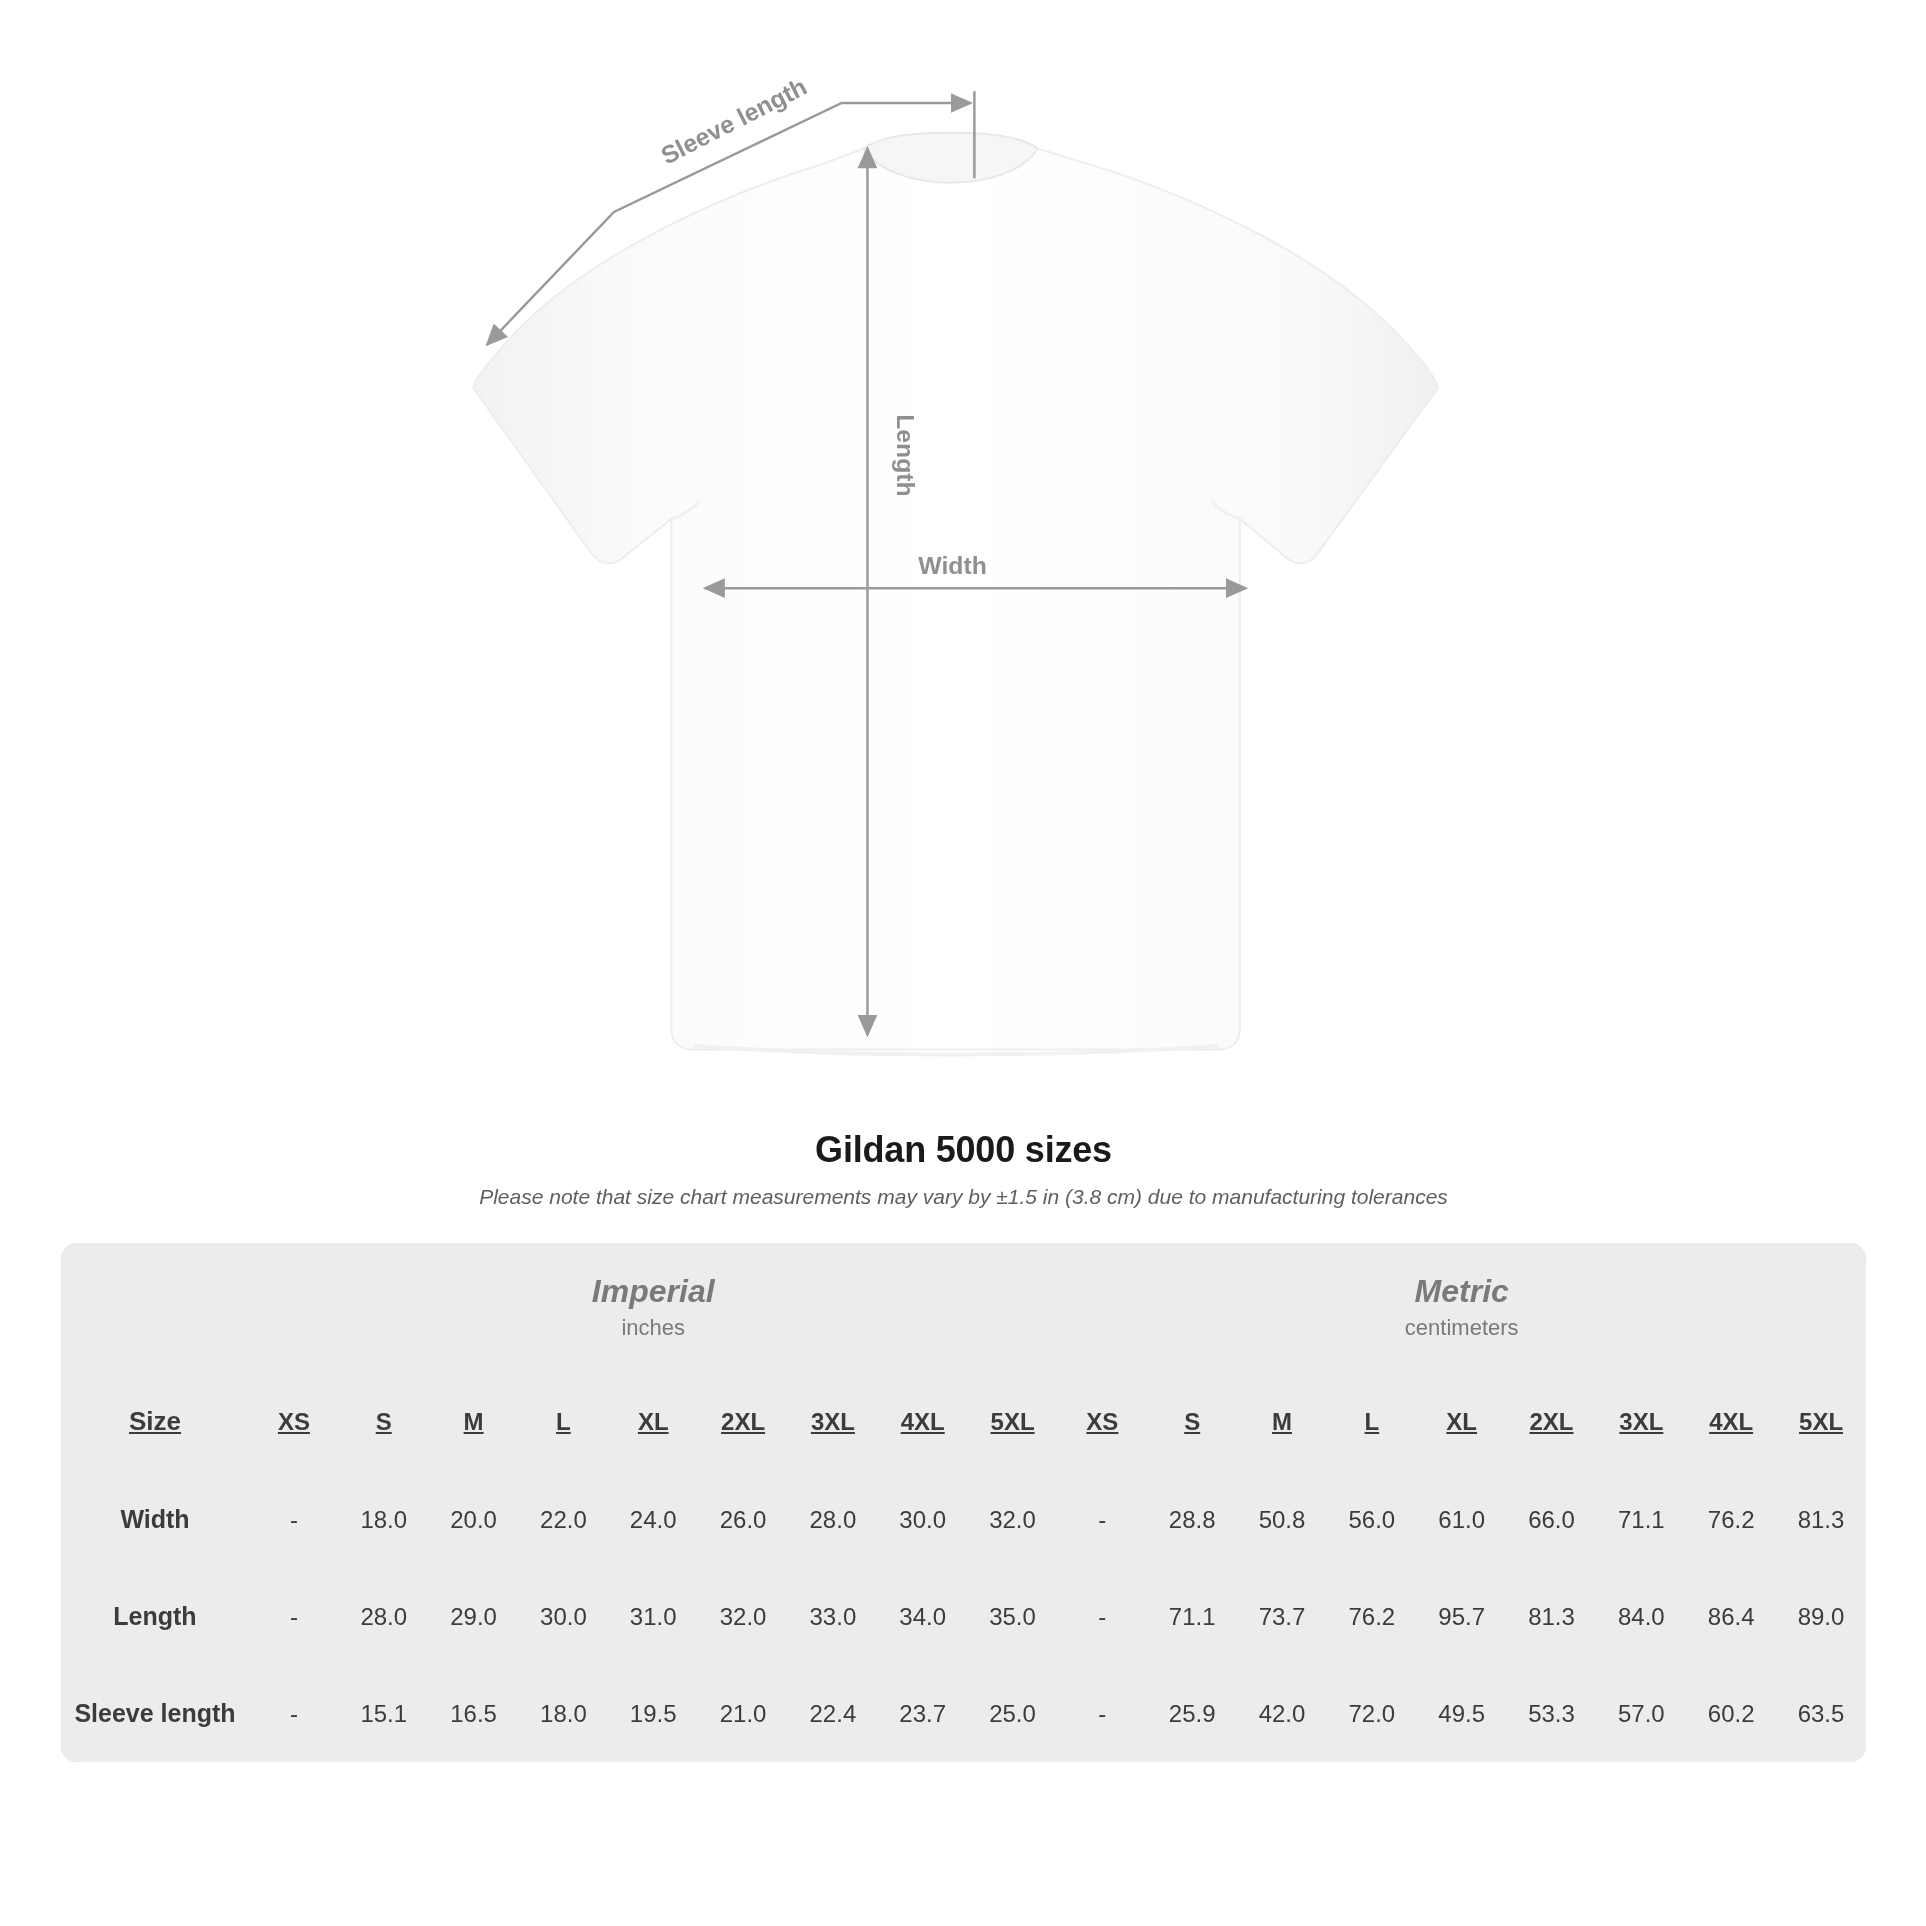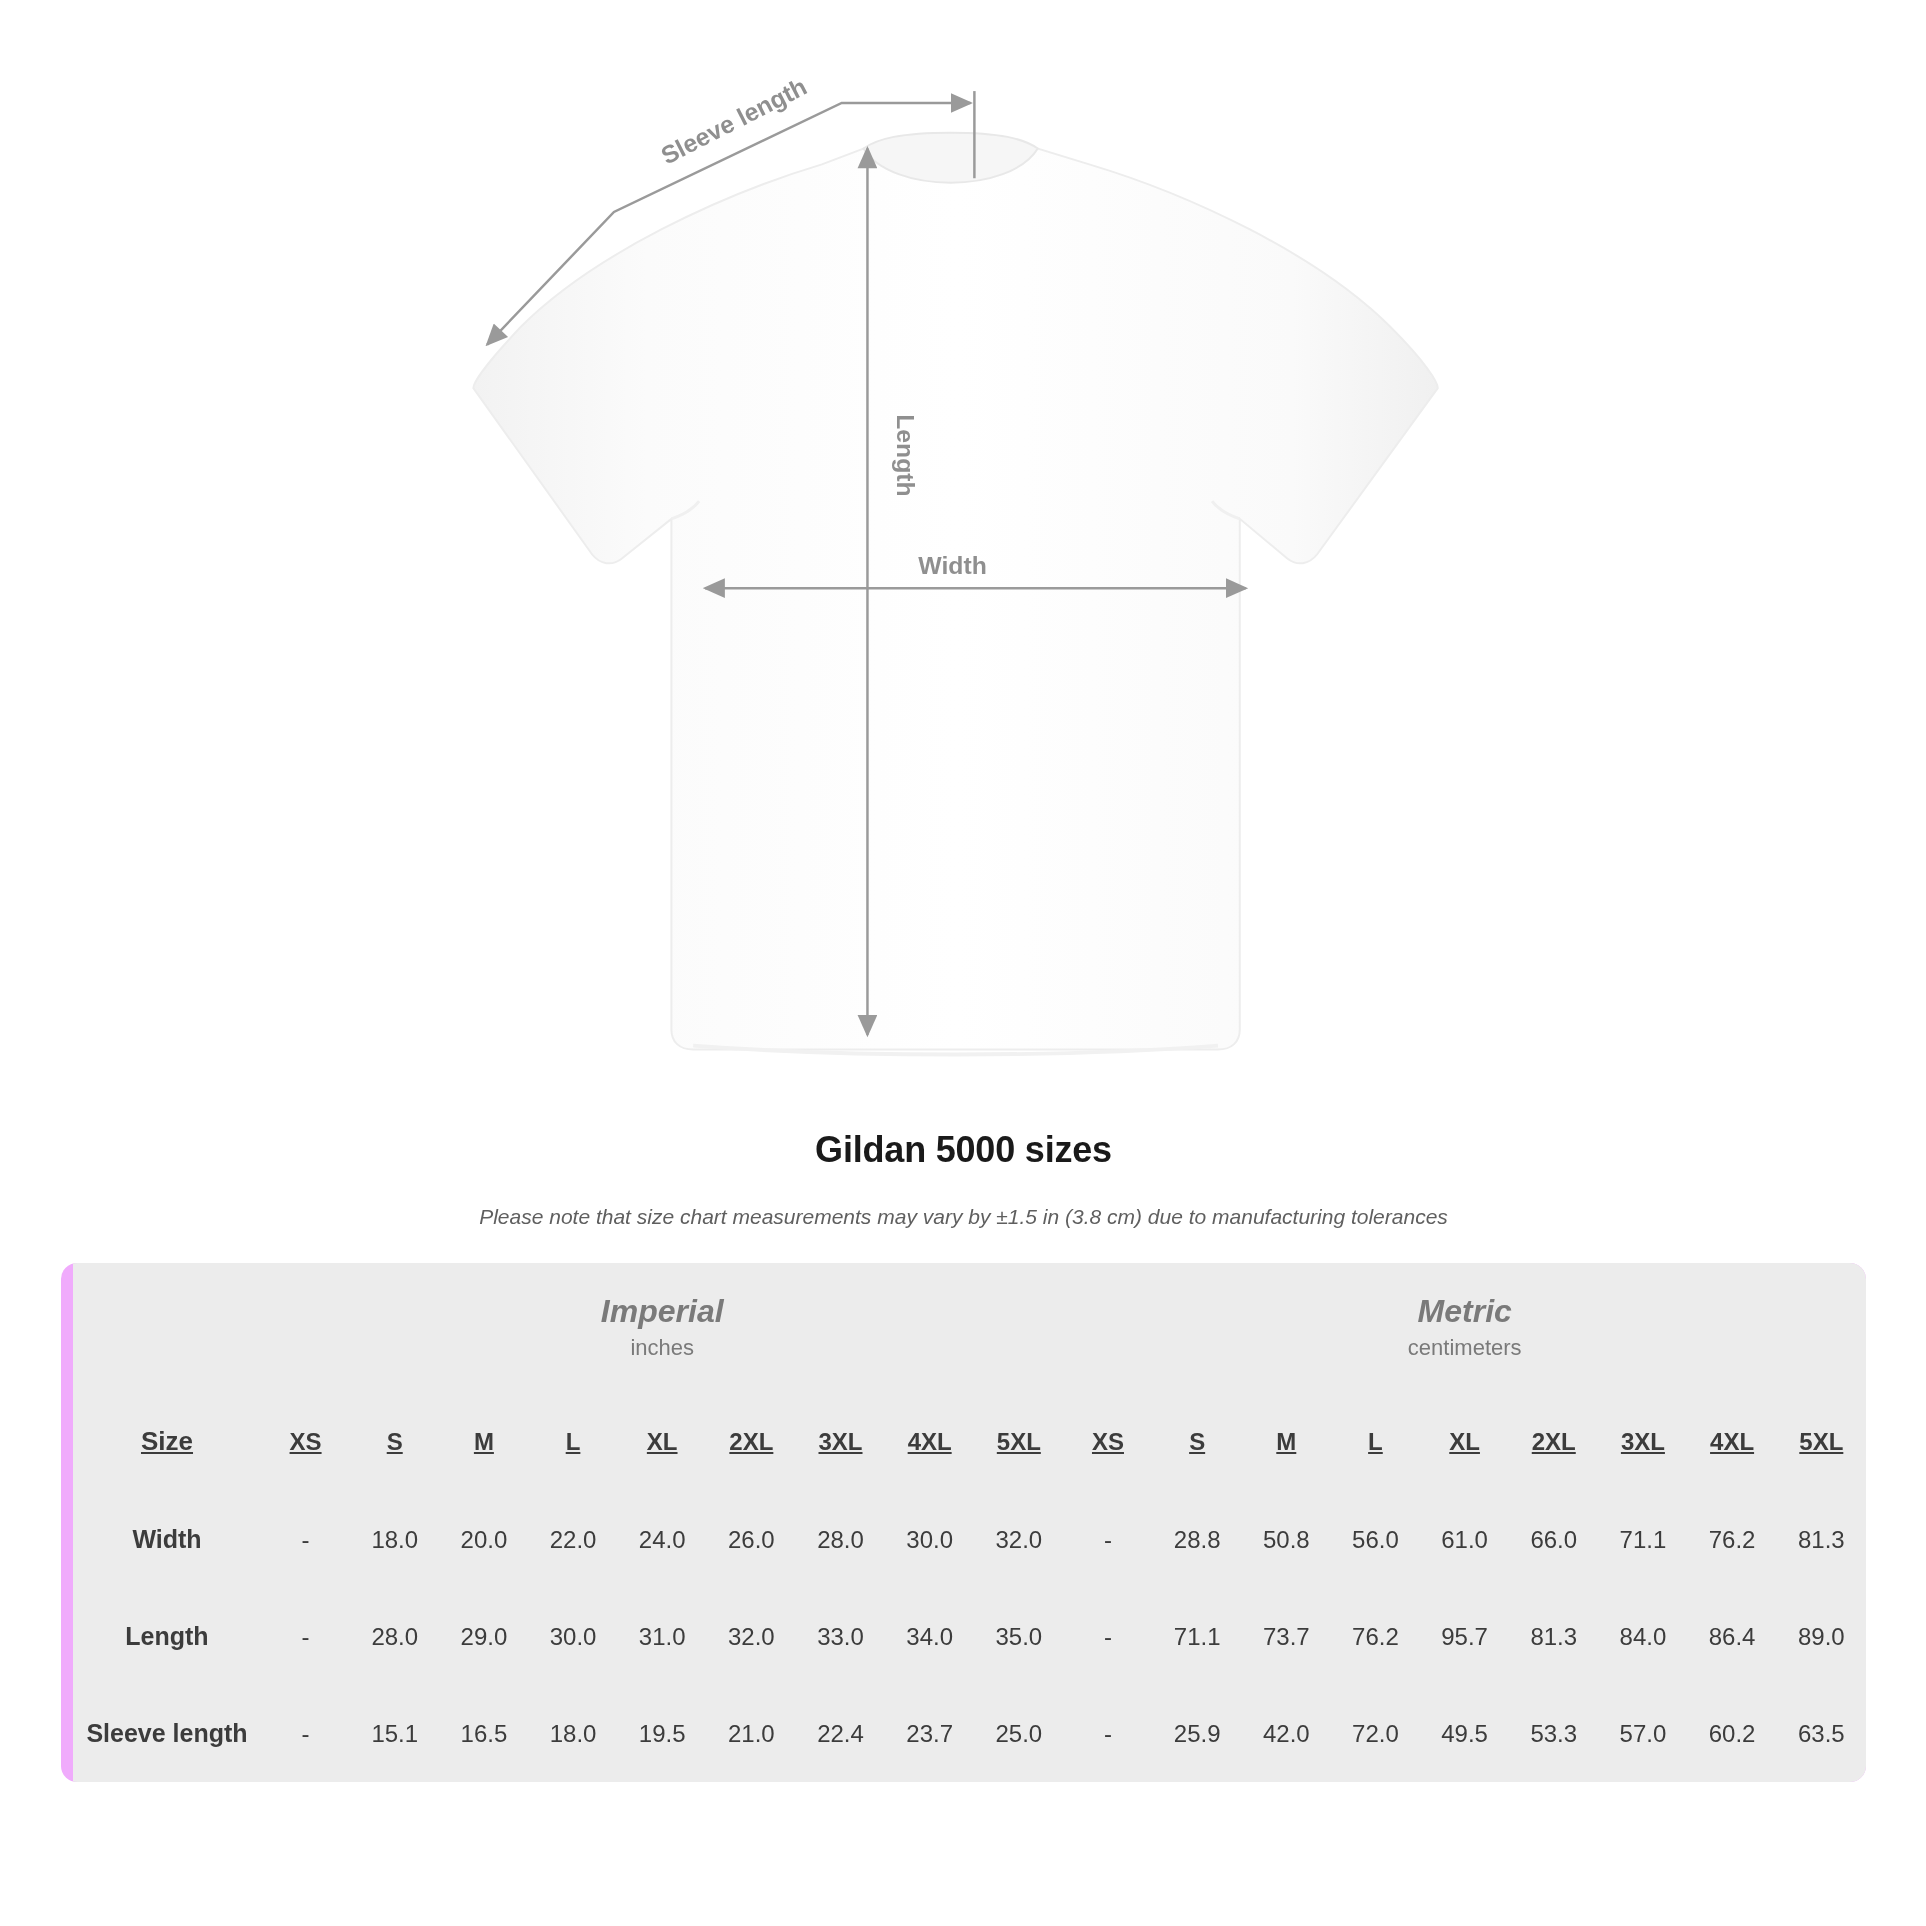--- a/index.html
+++ b/index.html
@@ -41,30 +41,29 @@
   .chart-title {
     font-size: 36px;
     font-weight: bold;
     color: #1a1a1a;
     letter-spacing: -0.2px;
   }
   .chart-note {
     font-size: 21px;
     font-style: italic;
     color: #5f5f5f;
-    margin-top: 34px;
+    margin-top: 14px;
   }
 
   
   .table-wrap {
     margin: 34px 61px 0 61px;
     border-radius: 16px;
     overflow: hidden;
     background: #f0abfc;
-    padding-left: 12px;
   }
   table.size-table {
     border-collapse: collapse;
     width: 100%;
     table-layout: fixed;
   }
   table.size-table td, table.size-table th {
     text-align: center;
     vertical-align: middle;
     font-size: 24px;

